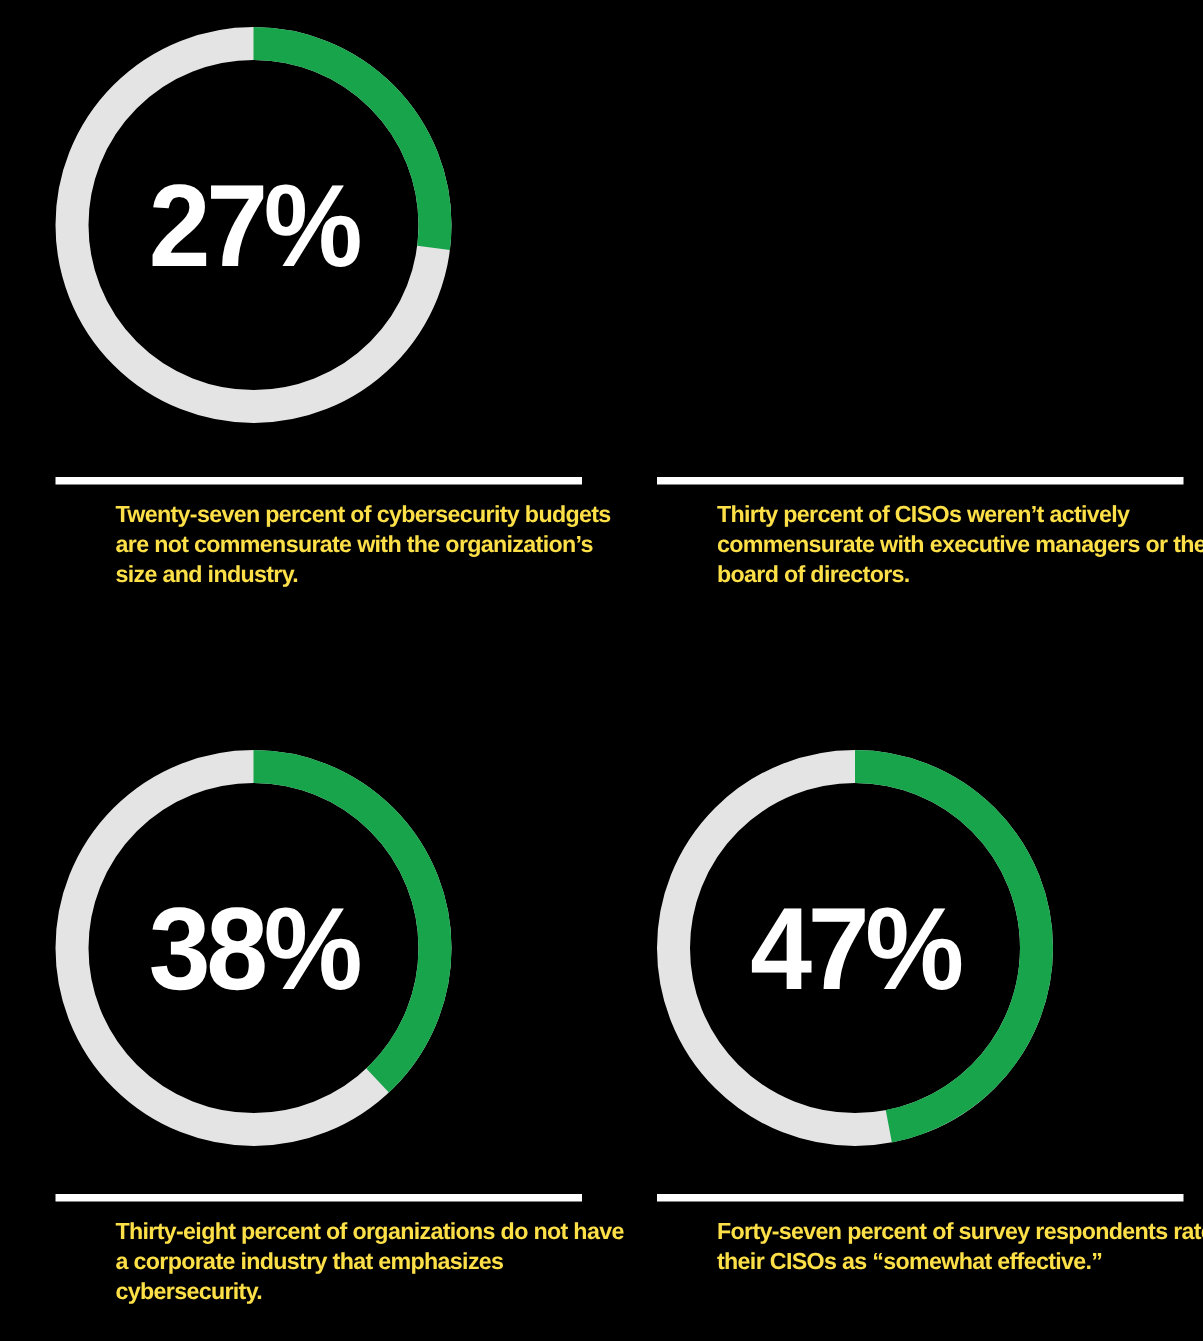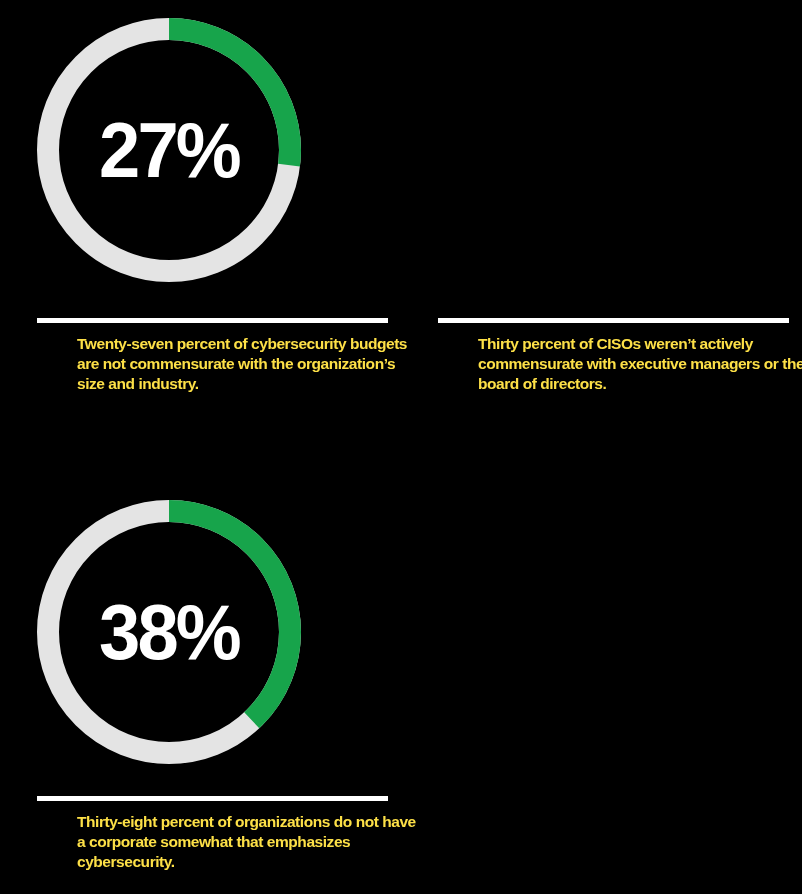--- a/index.html
+++ b/index.html
@@ -113,17 +113,28 @@
 
   <div class="stat-panel row-bottom">
     <div class="donut-wrap">
       <svg class="donut-svg" viewBox="0 0 266 266">
         <circle cx="133" cy="133" r="121" fill="none" stroke="#E4E4E4" stroke-width="22"></circle>
         <circle id="arc-2" cx="133" cy="133" r="121" fill="none" stroke="#17A44B" stroke-width="22" stroke-dasharray="288.90 471.36" transform="rotate(-90 133 133)"></circle>
       </svg>
       <div class="donut-value">38%</div>
     </div>
     <div class="divider"></div>
-    <div class="caption">Thirty-eight percent of organizations do not have a corporate somewhat that emphasizes cybersecurity.</div>
+    <div class="caption">Thirty-eight percent of organizations do not have a corporate industry that emphasizes cybersecurity.</div>
   </div>
 
+  <div class="stat-panel row-bottom">
+    <div class="donut-wrap">
+      <svg class="donut-svg" viewBox="0 0 266 266">
+        <circle cx="133" cy="133" r="121" fill="none" stroke="#E4E4E4" stroke-width="22"></circle>
+        <circle id="arc-3" cx="133" cy="133" r="121" fill="none" stroke="#17A44B" stroke-width="22" stroke-dasharray="357.32 402.94" transform="rotate(-90 133 133)"></circle>
+      </svg>
+      <div class="donut-value">47%</div>
+    </div>
+    <div class="divider"></div>
+    <div class="caption">Forty-seven percent of survey respondents rated their CISOs as “somewhat effective.”</div>
+  </div>
 
 </div>
 
 </body></html>

